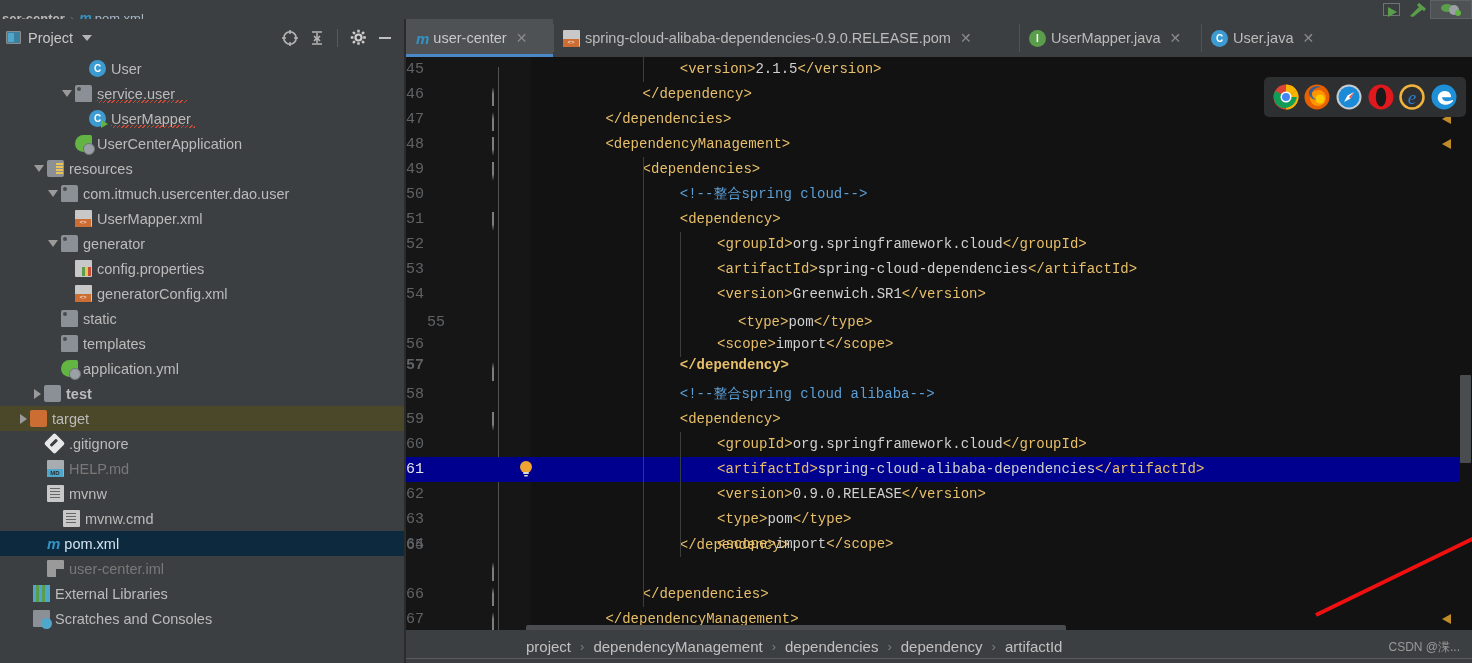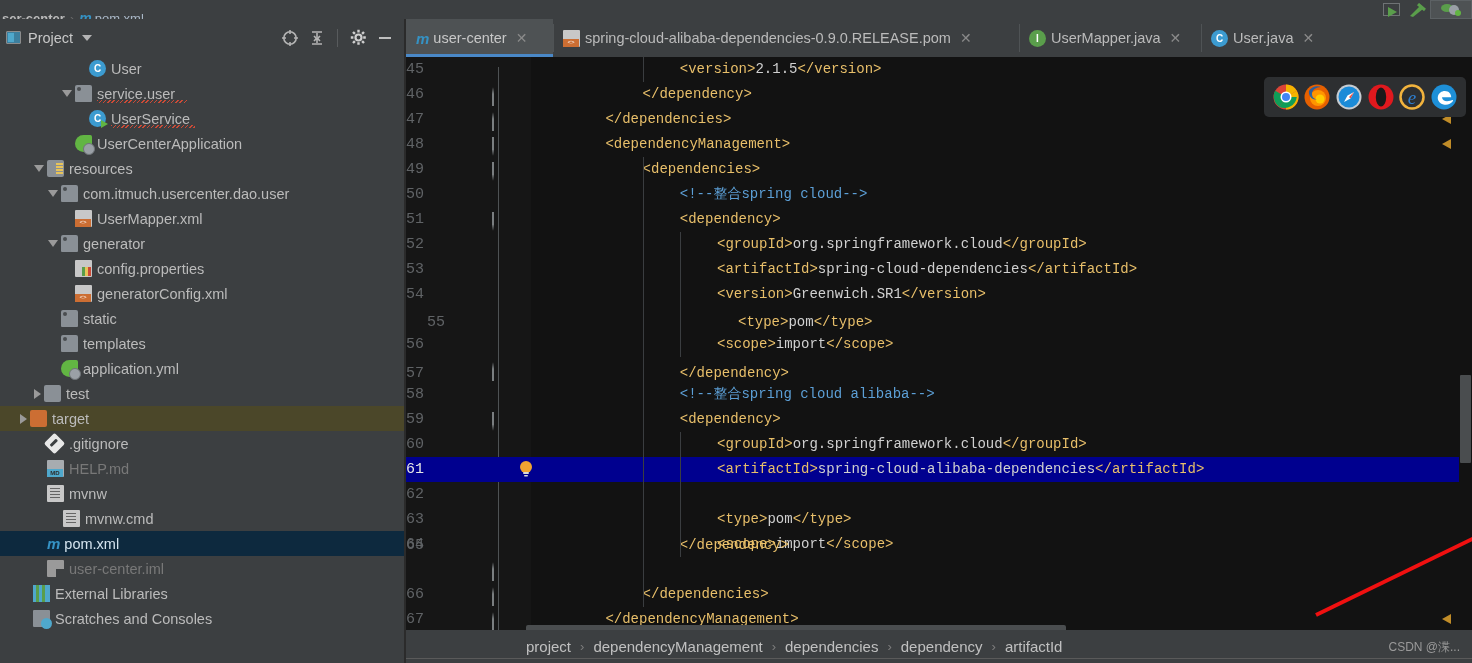--- a/index.html
+++ b/index.html
@@ -221,21 +221,21 @@
         <span style="width:62px;flex:0 0 auto"></span>
         <span class="arrow-d"></span>
         <span class="ic ic-folder"></span>
         <span class="lbl">service.user</span>
         <span class="squig" style="left: 97px; width: 91.2px;"></span>
       </div>
       <div class="trow" style="top: 50px; position: absolute; left: 0px; width: 405px;">
         <span style="width:76px;flex:0 0 auto"></span>
         <span class="arrow-sp"></span>
         <span class="ic ic-circ ic-c ic-run">C</span>
-        <span class="lbl">UserService</span>
+        <span class="lbl">UserMapper</span>
         <span class="squig" style="left: 111px; width: 83.6px;"></span>
       </div>
       <div class="trow" style="top: 75px; position: absolute; left: 0px; width: 405px;">
         <span style="width:62px;flex:0 0 auto"></span>
         <span class="arrow-sp"></span>
         <span class="ic ic-spring"></span>
         <span class="lbl">UserCenterApplication</span>
       </div>
       <div class="trow" style="top: 125px; position: absolute; left: 0px; width: 405px;">
         <span style="width:48px;flex:0 0 auto"></span>
@@ -284,21 +284,21 @@
         <span class="arrow-sp"></span>
         <span class="ic ic-folder"></span>
         <span class="lbl">templates</span>
       </div>
       <div class="trow" style="top: 300px; position: absolute; left: 0px; width: 405px;">
         <span style="width:48px;flex:0 0 auto"></span>
         <span class="arrow-sp"></span>
         <span class="ic ic-yml"></span>
         <span class="lbl">application.yml</span>
       </div>
-      <div class="trow" style="top: 325px; position: absolute; left: 0px; width: 353px;">
+      <div class="trow" style="top: 325px; position: absolute; left: 0px; width: 353px; font-weight: bold;">
         <span style="width:34px;flex:0 0 auto"></span>
         <span class="arrow-r"></span>
         <span class="ic ic-folder-plain"></span>
         <span class="lbl">test</span>
       </div>
       <div class="trow ctx" style="top: 350px; position: absolute; left: 0px; width: 405px;">
         <span style="width:20px;flex:0 0 auto"></span>
         <span class="arrow-r"></span>
         <span class="ic ic-folder-orange"></span>
         <span class="lbl">target</span>
@@ -427,21 +427,21 @@
           <span class="ltxt" style="left:311px"><span class="tg">&lt;version&gt;</span><span class="val">Greenwich.SR1</span><span class="tg">&lt;/version&gt;</span></span>
         </div>
         <div class="lrow" style="top: 253px; margin-left: 21px;">
           <span class="lnum">55</span>
           <span class="ltxt" style="left:311px"><span class="tg">&lt;type&gt;</span><span class="val">pom</span><span class="tg">&lt;/type&gt;</span></span>
         </div>
         <div class="lrow" style="top: 275px; padding-left: 48px;">
           <span class="lnum">56</span>
           <span class="ltxt" style="left:311px"><span class="tg">&lt;scope&gt;</span><span class="val">import</span><span class="tg">&lt;/scope&gt;</span></span>
         </div>
-        <div class="lrow" style="top: 304px;">
+        <div class="lrow" style="top: 296px; font-weight: bold;">
           <span class="lnum">57</span>
           <span class="ltxt" style="left:273.8px"><span class="tg">&lt;/dependency&gt;</span></span>
         </div>
         <div class="lrow" style="top: 325px;">
           <span class="lnum">58</span>
           <span class="ltxt" style="left:273.8px"><span class="cm2">&lt;!--整合spring cloud alibaba--&gt;</span></span>
         </div>
         <div class="lrow" style="top: 350px;">
           <span class="lnum">59</span>
           <span class="ltxt" style="left:273.8px"><span class="tg">&lt;dependency&gt;</span></span>
@@ -450,20 +450,21 @@
           <span class="lnum">60</span>
           <span class="ltxt" style="left:311px"><span class="tg">&lt;groupId&gt;</span><span class="val">org.springframework.cloud</span><span class="tg">&lt;/groupId&gt;</span></span>
         </div>
         <div class="lrow cur" style="top: 400px;">
           <span class="hl"></span>
           <span class="lnum">61</span>
           <span class="ltxt" style="left:311px"><span class="tg">&lt;artifactId&gt;</span><span class="val">spring-cloud-alibaba-dependencies</span><span class="tg">&lt;/artifactId&gt;</span></span>
         </div>
         <div class="lrow" style="top: 425px;">
           <span class="lnum">62</span>
+          <span class="ltxt" style="left:311px"><span class="tg">&lt;version&gt;</span><span class="val">0.9.0.RELEASE</span><span class="tg">&lt;/version&gt;</span></span>
         </div>
         <div class="lrow" style="top: 450px;">
           <span class="lnum">63</span>
           <span class="ltxt" style="left:311px"><span class="tg">&lt;type&gt;</span><span class="val">pom</span><span class="tg">&lt;/type&gt;</span></span>
         </div>
         <div class="lrow" style="top: 475px;">
           <span class="lnum">64</span>
           <span class="ltxt" style="left:311px"><span class="tg">&lt;scope&gt;</span><span class="val">import</span><span class="tg">&lt;/scope&gt;</span></span>
         </div>
         <div class="lrow" style="top: 476px;">

